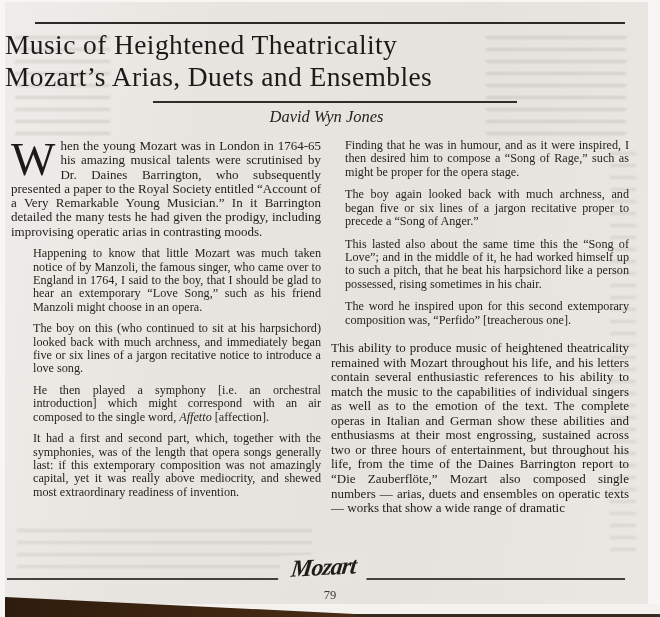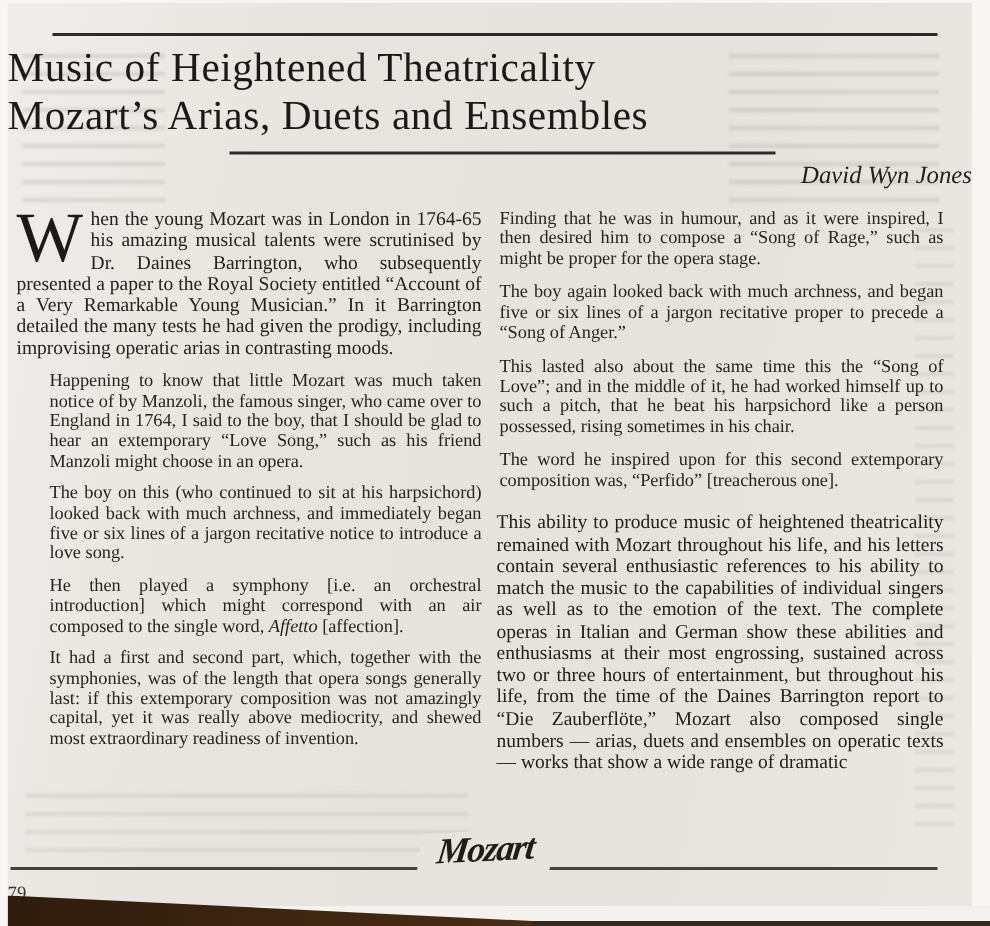--- a/index.html
+++ b/index.html
@@ -27,21 +27,21 @@
     font-size: 27.5px; line-height: 1.17; font-weight: 400;
     letter-spacing: 0.4px; color: #1c1a18;
     margin: 0;
   }
   .title-rule {
     position: absolute; left: 148px; top: 99px;
     width: 364px; height: 2px; background: #2e2d2b;
   }
   .byline {
     position: absolute; left: 0; top: 105px; width: 100%;
-    text-align: right; font-style: italic;
+    text-align: center; font-style: italic;
     font-size: 16.5px; color: #24221f;
   }
   
   .columns {
     position: absolute; left: 6px; top: 137px;
     width: 618px;
     display: flex; gap: 10px;
   }
   .col { text-align: justify; }
   .col-left  { width: 310px; }
@@ -53,21 +53,21 @@
   .dropcap {
     float: left;
     font-size: 47px; line-height: 36px;
     padding: 2px 5px 0 0;
     color: #1c1a17;
   }
   .quote {
     margin: 8px 0 0 22px;
     font-size: 12.2px; line-height: 1.1; color: #26241f;
   }
-  .col-right .quote { margin-left: 2px; margin-top: 0; }
+  .col-right .quote { margin-left: 14px; margin-top: 0; }
   .col-right .quote + .quote { margin-top: 9px; }
   .body-para {
     margin: 14px 0 0 0;
     font-size: 13px; line-height: 1.12; color: #22201c;
   }
   
   .footer-rule {
     position: absolute; left: 2px; top: 576px;
     width: 618px; height: 1.5px; background: #45423d;
   }
@@ -75,21 +75,21 @@
     position: absolute; left: 50%; top: 552px;
     transform: translateX(-54%) rotate(-3deg) skewX(-10deg);
     font-style: italic; font-weight: 700;
     font-size: 24px; letter-spacing: -1px;
     color: #201d19;
     background: #e7e4df;
     padding: 0 12px 2px 12px;
   }
   .page-number {
     position: absolute; left: 0; top: 586px; width: 650px;
-    font-size: 12.5px; color: #3a3733;
+    text-align: center; font-size: 12.5px; color: #3a3733;
   }
   
   .ghost {
     position: absolute;
     background: repeating-linear-gradient(to bottom,
       rgba(105, 100, 90, 0.16) 0px, rgba(105, 100, 90, 0.16) 3px,
       transparent 3px, transparent 12px);
     filter: blur(1px);
     pointer-events: none;
   }

